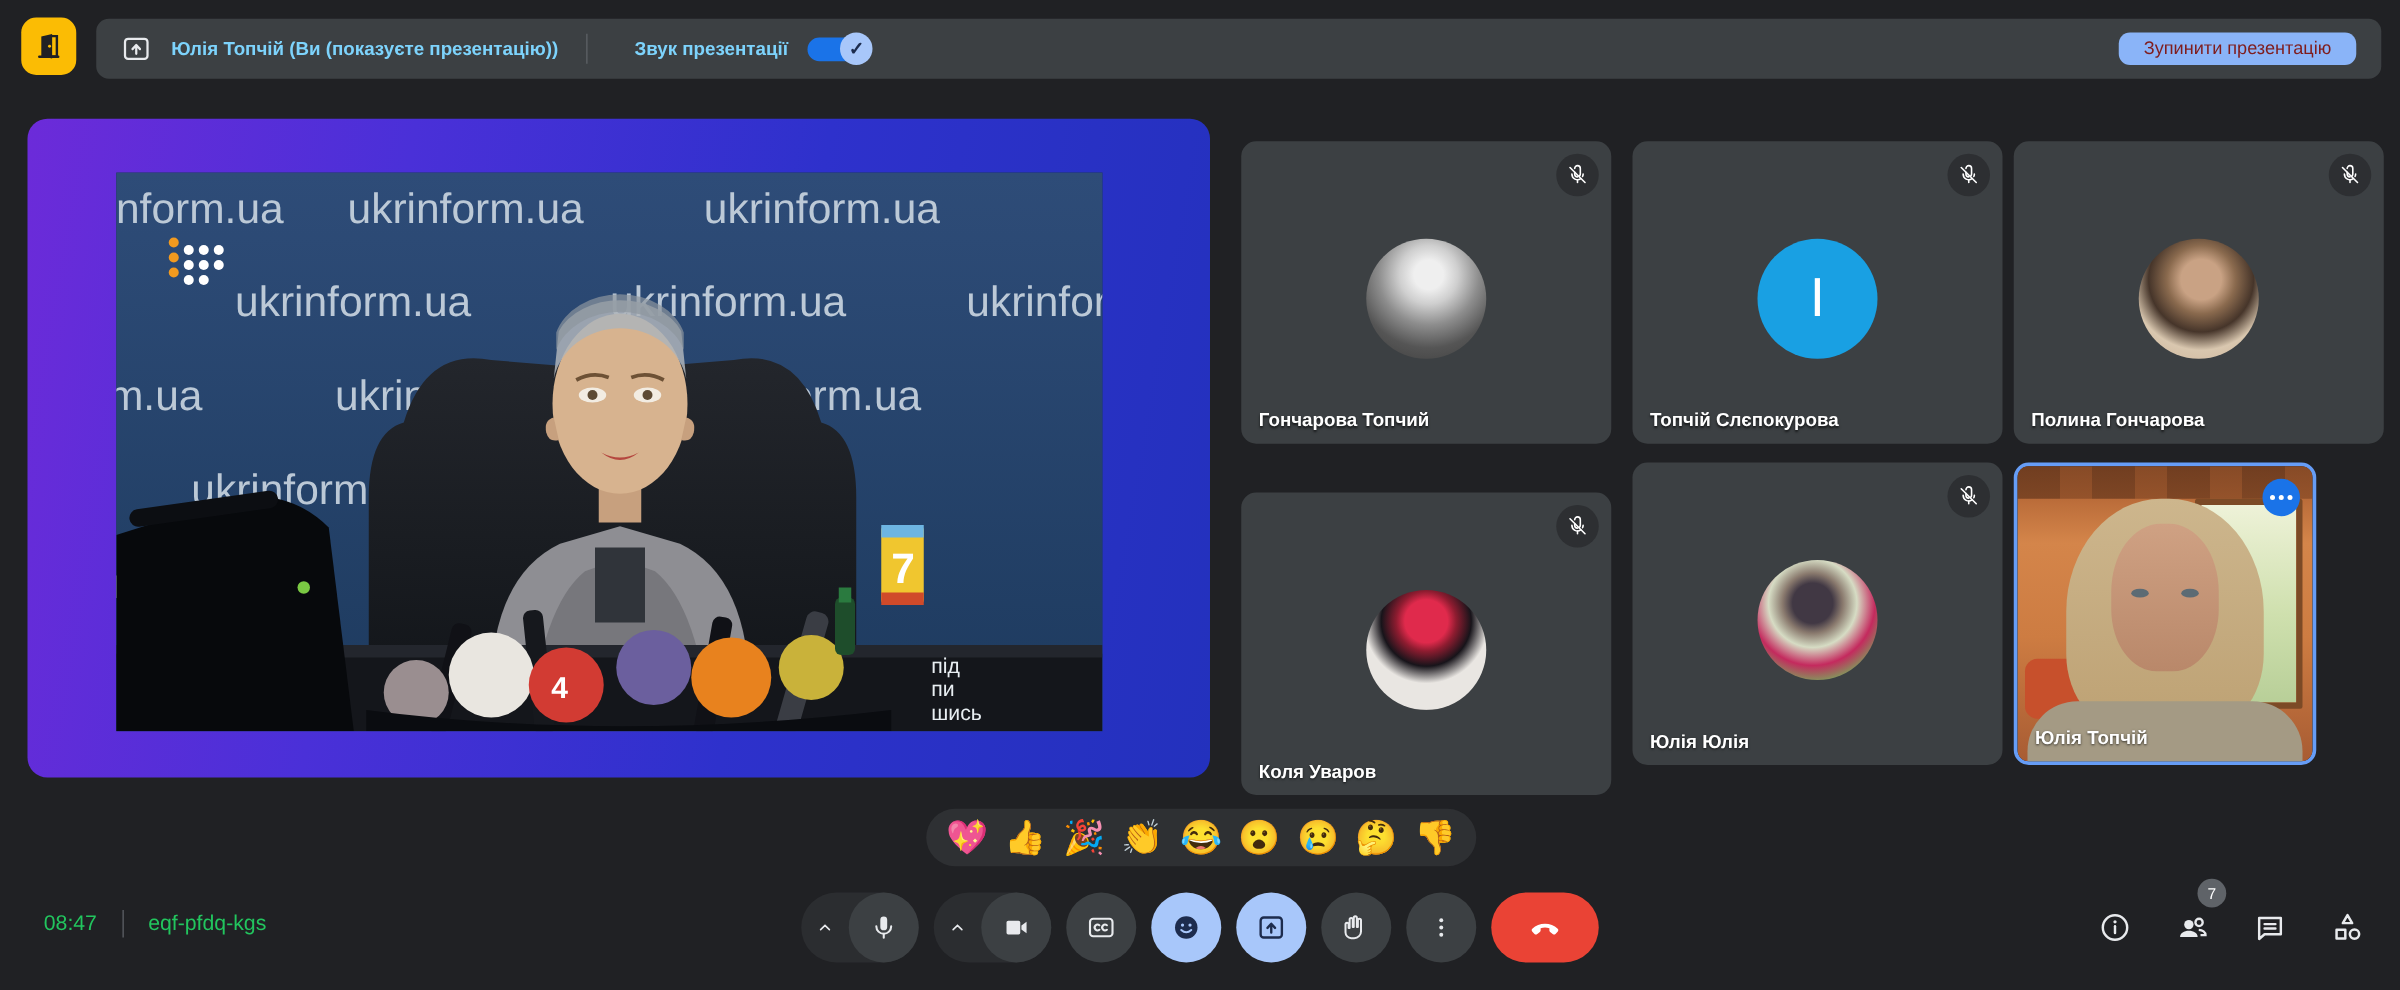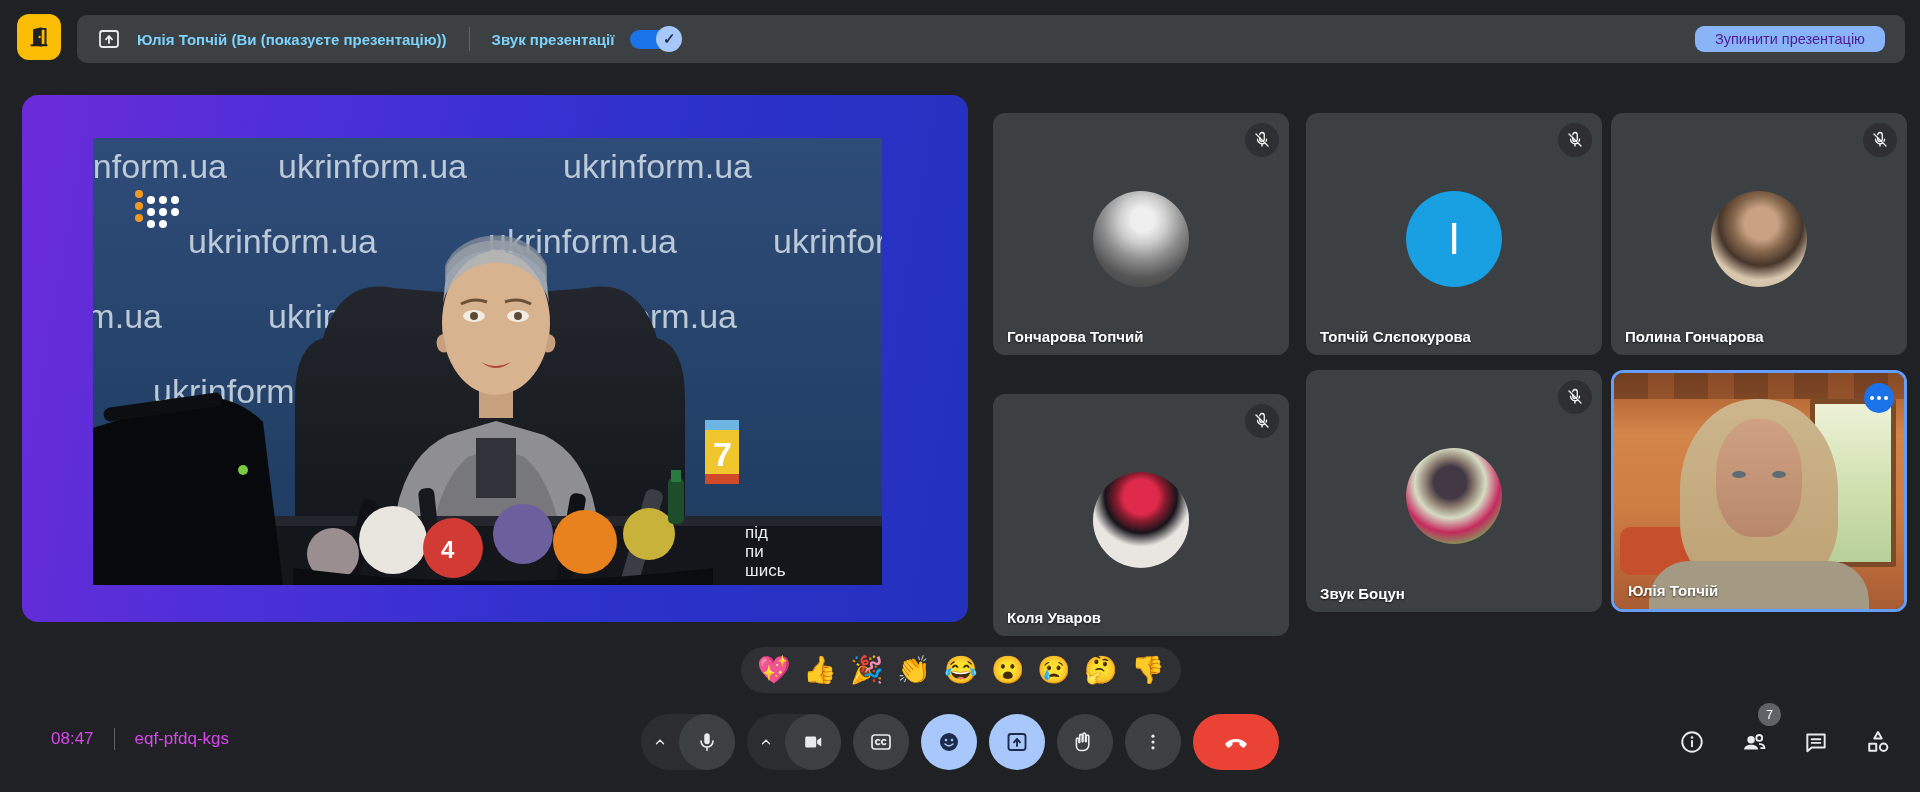--- a/index.html
+++ b/index.html
@@ -9,33 +9,33 @@
     border-radius:12px;display:flex;align-items:center;justify-content:center;cursor:pointer;}
   .top-strip{position:absolute;left:77px;top:15px;width:1828px;height:48px;background:#3c4043;
     border-radius:10px;display:flex;align-items:center;padding:0;box-sizing:border-box;}
   .present-ico{margin-left:20px;display:flex;align-items:center;}
   .top-label{font-size:15px;font-weight:bold;color:#7dd3fc;margin-left:16px;white-space:nowrap;}
   .vdiv{width:1px;height:24px;background:#5f6368;margin:0 22px;}
   .toggle{position:relative;width:52px;height:26px;margin-left:16px;cursor:pointer;}
   .toggle .track{position:absolute;left:0;top:4px;width:44px;height:19px;border-radius:10px;background:#1a73e8;}
   .toggle .thumb{position:absolute;right:0;top:0;width:26px;height:26px;border-radius:50%;background:#a8c7fa;
     display:flex;align-items:center;justify-content:center;color:#1d2c4d;font-size:15px;font-weight:bold;}
-  .stop-btn{margin-left:auto;margin-right:20px;background:#8ab4f8;color:#4c1d95;border:none;
+  .stop-btn{margin-left:auto;margin-right:20px;background:#8ab4f8;color:#7f1d1d;border:none;
     border-radius:9px;font-family:inherit;font-size:14.5px;line-height:1.3;padding:4px 18px;
     text-align:center;cursor:pointer;width:190px;box-sizing:border-box;}
   
   .present-panel{position:absolute;left:22px;top:95px;width:946px;height:527px;border-radius:16px;
     background:linear-gradient(100deg,#6c2bd9 0%,#4a30d8 30%,#2e31cc 62%,#2331bd 100%);cursor:pointer;}
   .video-frame{position:absolute;left:71px;top:43px;width:789px;height:447px;overflow:hidden;background:#1c3a5e;}
   
   .tile{position:absolute;width:296px;height:242px;background:#3c4043;border-radius:12px;
     overflow:hidden;cursor:pointer;}
   .t1{left:993px;top:113px;} .t2{left:1306px;top:113px;} .t3{left:1611px;top:113px;}
   .t4{left:993px;top:370px;margin-top:24px;} .t5{left:1306px;top:370px;}
-  .t6{left:1611px;top:370px;width:296px;height:242px;border:3px solid #669df6;box-sizing:border-box;
+  .t6{left:1611px;top:370px;width:242px;height:242px;border:3px solid #669df6;box-sizing:border-box;
     background:#202124;}
   .mic-off{position:absolute;top:10px;right:10px;width:34px;height:34px;border-radius:50%;
     background:rgba(32,33,36,.55);display:flex;align-items:center;justify-content:center;}
   .avatar{position:absolute;left:50%;top:78px;transform:translateX(-50%);width:96px;height:96px;
     border-radius:50%;overflow:hidden;display:flex;align-items:center;justify-content:center;}
   .av-letter{background:#19a0e3;color:#fff;font-size:44px;font-weight:normal;}
   .av-vlad{background:radial-gradient(circle at 52% 30%,#efefef 0 14%,#cfcfcf 28%,#8d8d8d 48%,#555 70%,#3b3b3b 100%);}
   .av-polina{background:radial-gradient(circle at 52% 34%,#c9a284 0 20%,#8a6a4e 34%,#46352a 52%,#d9c7af 70%,#cdb49a 100%);}
   .av-kolya{background:radial-gradient(circle at 50% 26%,#e02a4c 0 20%,#8e1c30 28%,#17141a 42%,#e9e6e2 58% 82%,#141216 86%);}
   .av-botsun{background:radial-gradient(circle at 46% 36%,#413844 0 20%,#8a7a6e 30%,#d6dcc4 44%,#c42a5e 62%,#7ba45c 80%,#cfd8bd 100%);}
@@ -59,21 +59,21 @@
   .eye{position:absolute;top:52px;width:14px;height:7px;border-radius:50%;background:#5c6b74;}
   .body{position:absolute;left:50%;bottom:-8px;transform:translateX(-50%);width:220px;height:56px;
     border-radius:40px 40px 0 0;background:#a49a84;}
   
   .emoji-bar{position:absolute;left:741px;top:647px;width:440px;height:46px;background:#2e3033;
     border-radius:24px;display:flex;align-items:center;justify-content:space-between;
     padding:0 16px;box-sizing:border-box;}
   .emoji-btn{background:none;border:none;font-size:27px;line-height:1;cursor:pointer;padding:0;
     font-family:inherit;}
   
-  .meta{position:absolute;left:51px;top:728px;display:flex;align-items:center;font-size:17px;color:#d946ef;}
+  .meta{position:absolute;left:35px;top:728px;display:flex;align-items:center;font-size:17px;color:#22c55e;}
   .meta .vdiv{height:22px;margin:0 20px;}
   .controls{position:absolute;left:0;top:714px;width:1920px;display:flex;justify-content:center;
     gap:12px;align-items:center;pointer-events:none;}
   .controls > *{pointer-events:auto;}
   .combo{display:flex;align-items:center;background:#2b2d30;border-radius:28px;height:56px;}
   .chev{width:38px;height:56px;display:flex;align-items:center;justify-content:center;cursor:pointer;border:none;background:none;padding:0;}
   .cbtn{width:56px;height:56px;border-radius:50%;border:none;display:flex;align-items:center;
     justify-content:center;cursor:pointer;background:#3c4043;padding:0;}
   .cbtn.blue{background:#a8c7fa;}
   .endcall{width:86px;height:56px;border-radius:28px;border:none;background:#ea4335;display:flex;
@@ -104,21 +104,21 @@
 
 <div class="top-strip">
   <span class="present-ico">
     <svg width="24" height="24" viewBox="0 0 24 24" fill="none" stroke="#e8eaed" stroke-width="1.8">
       <rect x="3" y="4" width="18" height="16" rx="2.5"></rect>
       <path d="M12 16v-6M9 12.3 12 9l3 3.3" stroke-linecap="round" stroke-linejoin="round"></path>
       </svg>
   </span>
   <span class="top-label">Юлія Топчій (Ви (показуєте презентацію))</span>
   <span class="vdiv"></span>
-  <span class="top-label" style="margin-left:0;">Звук презентації</span>
+  <span class="top-label" style="margin-left:16px;">Звук презентації</span>
   <span class="toggle">
     <span class="track"></span>
     <span class="thumb">✓</span>
   </span>
   <button class="stop-btn">Зупинити презентацію</button>
 </div>
 
 <div class="present-panel">
   <div class="video-frame">
     <svg width="789" height="447" viewBox="0 0 789 447">
@@ -284,21 +284,21 @@
 <div class="tile t5">
   <div class="avatar av-botsun"></div>
   <div class="mic-off">
     <svg width="18" height="18" viewBox="0 0 24 24" fill="none" stroke="#fff" stroke-width="1.7" stroke-linecap="round">
       <path d="M9 5a3 3 0 0 1 6 0v6a3 3 0 0 1-1 2.2M9 9v2a3 3 0 0 0 3 3"></path>
         <path d="M6 11a6 6 0 0 0 9.5 4.9M18 11a6 6 0 0 1-.6 2.6"></path>
         <path d="M12 17v3"></path>
         <path d="M4 4l16 16"></path>
       </svg>
   </div>
-  <div class="tile-name">Звук Боцун</div>
+  <div class="tile-name">Юлія Юлія</div>
 </div>
 
 <div class="tile t6">
   <div class="self-scene">
     <div class="beams"></div>
     <div class="window"></div>
     <div class="plant"></div>
     <div class="couch"></div>
     <div class="hair"></div>
     <div class="face">

